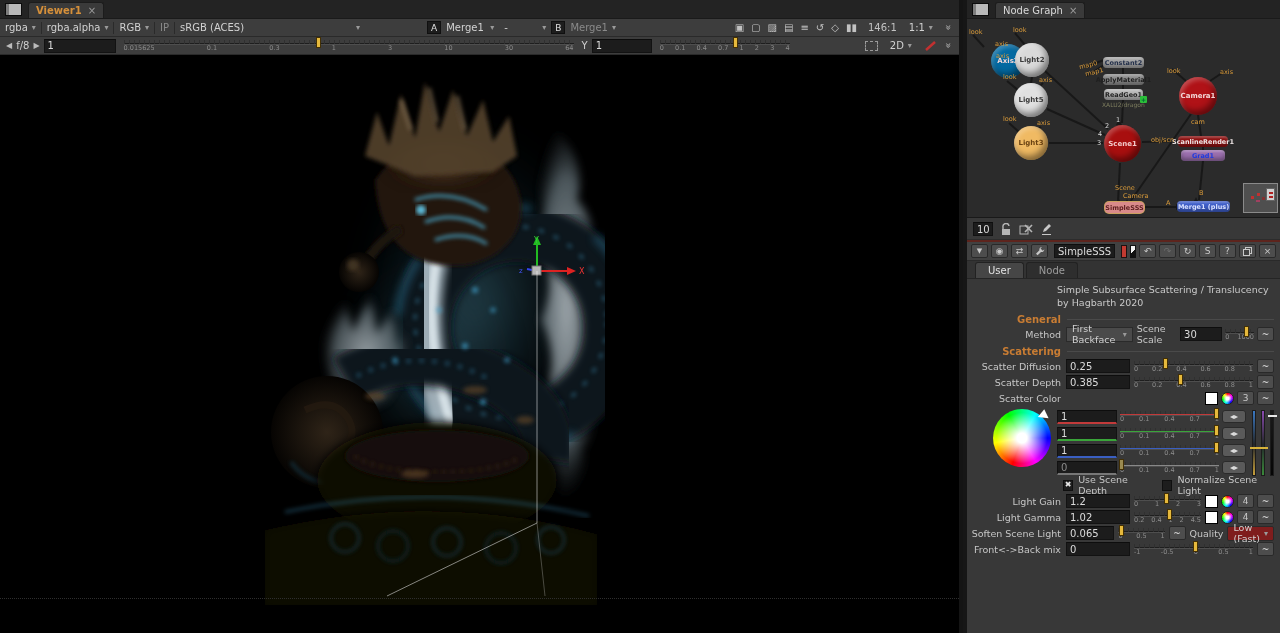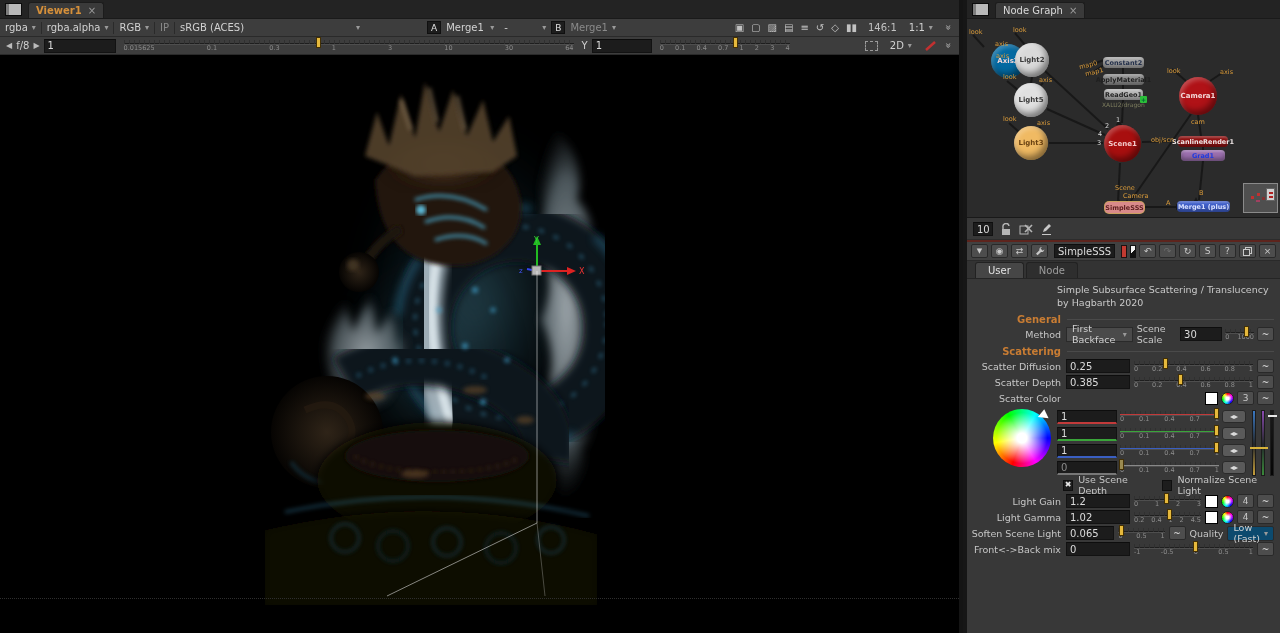--- a/index.html
+++ b/index.html
@@ -716,21 +716,21 @@
         <div class="hsl" style="width:64px;margin:0 4px">
           <div class="mk" style="left:4%"></div>
           <div class="lab">
               <span>0</span>
               <span>0.5</span>
               <span>1</span>
             </div>
         </div>
         <span class="sbtn curve">~</span>
         <span style="margin:16px 4px;font-size:9.5px">Quality</span>
-        <div class="dd" style="background:#0c4a6e;border:1px solid #2a2a2a;border-radius:2px;flex:1;justify-content:space-between;height:15px">
+        <div class="dd" style="background:#7f1d1d;border:1px solid #2a2a2a;border-radius:2px;flex:1;justify-content:space-between;height:15px">
             <span style="font-size:9.5px">Low (Fast)</span>
             <span class="car">▾</span>
           </div>
       </div>
 
       <div class="prow">
         <span class="plab">Front&lt;-&gt;Back mix</span>
         <div class="tfield" style="width:64px">
             <span>0</span>
           </div>

